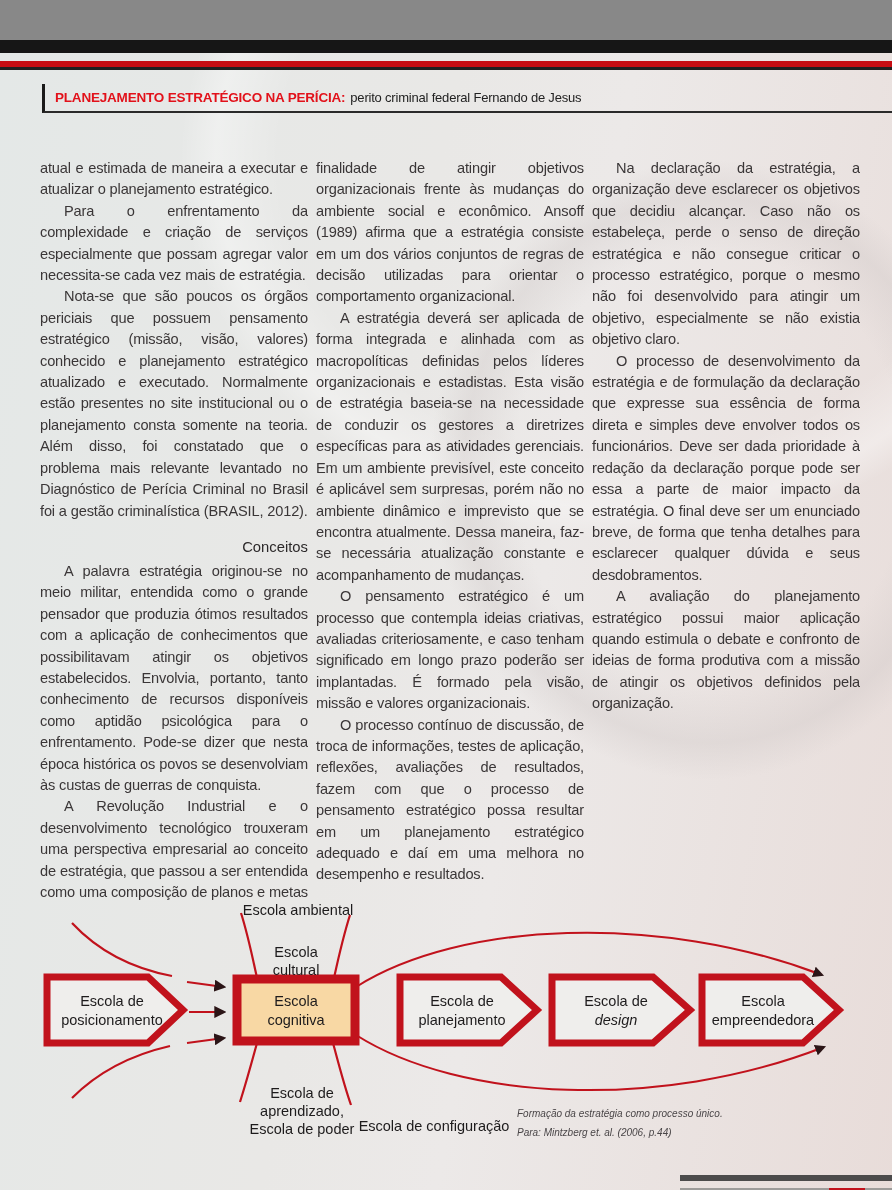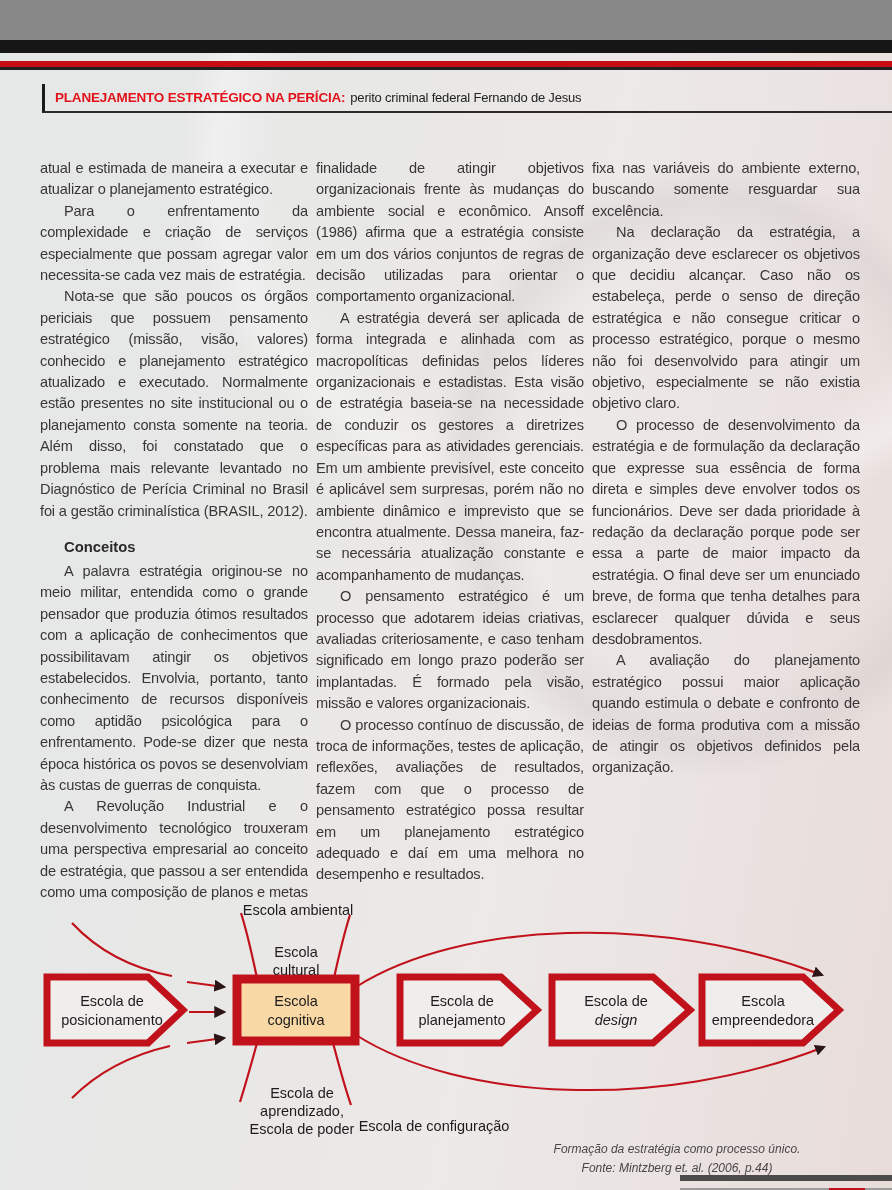--- a/index.html
+++ b/index.html
@@ -23,26 +23,26 @@
     border-left:3px solid #1a1a1a;border-bottom:2px solid #2a2a2a;
     padding-left:10px;display:flex;align-items:center;white-space:nowrap;}
   .kicker .red{color:#e2111a;font-weight:bold;font-size:13.5px;letter-spacing:-0.2px;}
   .kicker .rest{color:#222;font-size:13px;margin-left:5px;letter-spacing:-0.2px;}
   
   .columns{position:absolute;left:40px;top:118px;width:820px;height:742px;display:flex;gap:8px;}
   .col{flex:1;overflow:hidden;}
   .col p{margin:0;font-size:14.6px;line-height:21.4px;color:#3a3637;text-align:justify;
     text-indent:24px;letter-spacing:-0.15px;}
   .col p.noindent{text-indent:0;}
-  .col h3{margin:15px 0 3px 0;font-size:14.8px;line-height:21px;color:#2b2829;text-indent:24px;font-weight:bold;}
+  .col h3{margin:15px 0 3px 0;font-size:14.8px;line-height:21px;color:#2b2829;text-indent:24px;font-weight:normal;text-align:right;}
   
   .diagram{position:absolute;left:0;top:855px;width:892px;height:270px;}
   .diagram text{font-family:"Liberation Sans","DejaVu Sans",sans-serif;font-size:14.5px;fill:#1d1b1c;}
-  .caption{position:absolute;right:55px;top:1100px;width:320px;text-align:center;
-    font-style:italic;font-size:12px;line-height:19px;color:#4a4648;}
+  .caption{position:absolute;right:55px;top:1064px;width:320px;text-align:left;
+    font-style:italic;font-size:10px;line-height:19px;color:#4a4648;}
   
   .footer-darkbar{position:absolute;left:680px;top:1135px;width:212px;height:6px;background:#4c4b4b;}
   .footer-bar{position:absolute;left:680px;top:1148px;width:212px;height:42px;background:#9d9c9a;display:flex;align-items:center;}
   .footer-mag{width:149px;text-align:center;color:#701a75;font-weight:bold;font-size:15px;letter-spacing:-0.2px;}
   .footer-badge{width:36px;height:42px;background:#c1121c;display:flex;align-items:center;justify-content:center;
     color:#bef264;font-weight:bold;font-size:14px;}
 </style>
 </head>
 <body>
 
@@ -62,28 +62,27 @@
   <div class="columns">
     <div class="col">
       <p class="noindent">atual e estimada de maneira a executar e atualizar o planejamento estratégico.</p>
       <p>Para o enfrentamento da complexidade e criação de serviços especialmente que possam agregar valor necessita-se cada vez mais de estratégia.</p>
       <p>Nota-se que são poucos os órgãos periciais que possuem pensamento estratégico (missão, visão, valores) conhecido e planejamento estratégico atualizado e executado. Normalmente estão presentes no site institucional ou o planejamento consta somente na teoria. Além disso, foi constatado que o problema mais relevante levantado no Diagnóstico de Perícia Criminal no Brasil foi a gestão criminalística (BRASIL, 2012).</p>
       <h3>Conceitos</h3>
       <p>A palavra estratégia originou-se no meio militar, entendida como o grande pensador que produzia ótimos resultados com a aplicação de conhecimentos que possibilitavam atingir os objetivos estabelecidos. Envolvia, portanto, tanto conhecimento de recursos disponíveis como aptidão psicológica para o enfrentamento. Pode-se dizer que nesta época histórica os povos se desenvolviam às custas de guerras de conquista.</p>
       <p>A Revolução Industrial e o desenvolvimento tecnológico trouxeram uma perspectiva empresarial ao conceito de estratégia, que passou a ser entendida como uma composição de planos e metas com a</p>
     </div>
     <div class="col">
-      <p class="noindent">finalidade de atingir objetivos organizacionais frente às mudanças do ambiente social e econômico. Ansoff (1986) afirma que a estratégia consiste em um dos vários conjuntos de regras de decisão utilizadas para orientar o comportamento organizacional.</p>
+      <p class="noindent">finalidade de atingir objetivos organizacionais frente às mudanças do ambiente social e econômico. Ansoff (1989) afirma que a estratégia consiste em um dos vários conjuntos de regras de decisão utilizadas para orientar o comportamento organizacional.</p>
       <p>A estratégia deverá ser aplicada de forma integrada e alinhada com as macropolíticas definidas pelos líderes organizacionais e estadistas. Esta visão de estratégia baseia-se na necessidade de conduzir os gestores a diretrizes específicas para as atividades gerenciais. Em um ambiente previsível, este conceito é aplicável sem surpresas, porém não no ambiente dinâmico e imprevisto que se encontra atualmente. Dessa maneira, faz-se necessária atualização constante e acompanhamento de mudanças.</p>
-      <p>O pensamento estratégico é um processo que adotarem ideias criativas, avaliadas criteriosamente, e caso tenham significado em longo prazo poderão ser implantadas. É formado pela visão, missão e valores organizacionais.</p>
+      <p>O pensamento estratégico é um processo que contempla ideias criativas, avaliadas criteriosamente, e caso tenham significado em longo prazo poderão ser implantadas. É formado pela visão, missão e valores organizacionais.</p>
       <p>O processo contínuo de discussão, de troca de informações, testes de aplicação, reflexões, avaliações de resultados, fazem com que o processo de pensamento estratégico possa resultar em um planejamento estratégico adequado e daí em uma melhora no desempenho e resultados.</p>
 
     </div>
     <div class="col">
-      <p class="noindent">fixa nas variáveis do ambiente externo, buscando somente resguardar sua excelência.</p>
       <p>Na declaração da estratégia, a organização deve esclarecer os objetivos que decidiu alcançar. Caso não os estabeleça, perde o senso de direção estratégica e não consegue criticar o processo estratégico, porque o mesmo não foi desenvolvido para atingir um objetivo, especialmente se não existia objetivo claro.</p>
       <p>O processo de desenvolvimento da estratégia e de formulação da declaração que expresse sua essência de forma direta e simples deve envolver todos os funcionários. Deve ser dada prioridade à redação da declaração porque pode ser essa a parte de maior impacto da estratégia. O final deve ser um enunciado breve, de forma que tenha detalhes para esclarecer qualquer dúvida e seus desdobramentos.</p>
       <p>A avaliação do planejamento estratégico possui maior aplicação quando estimula o debate e confronto de ideias de forma produtiva com a missão de atingir os objetivos definidos pela organização.</p>
 
     </div>
   </div>
 
   <svg class="diagram" viewBox="0 0 892 270" xmlns="http://www.w3.org/2000/svg">
     <defs>
       <marker id="ah" viewBox="0 0 10 10" refX="8" refY="5" markerWidth="5.5" markerHeight="5.5" orient="auto">
@@ -126,21 +125,21 @@
     <text x="763" y="111" text-anchor="middle">Escola</text>
     <text x="763" y="130" text-anchor="middle">empreendedora</text>
     <text x="302" y="203" text-anchor="middle">Escola de</text>
     <text x="302" y="221" text-anchor="middle">aprendizado,</text>
     <text x="302" y="239" text-anchor="middle">Escola de poder</text>
     <text x="434" y="236" text-anchor="middle">Escola de configuração</text>
   </svg>
 
   <div class="caption">
     <div>Formação da estratégia como processo único.</div>
-    <div>Fonte: Mintzberg et. al. (2006, p.44)</div>
+    <div>Para: Mintzberg et. al. (2006, p.44)</div>
   </div>
 
   <div class="footer-darkbar"></div>
   <div class="footer-bar">
     <div class="footer-mag">Perícia Federal</div>
     <div class="footer-badge">
       <span>15</span>
     </div>
   </div>
 </div>

